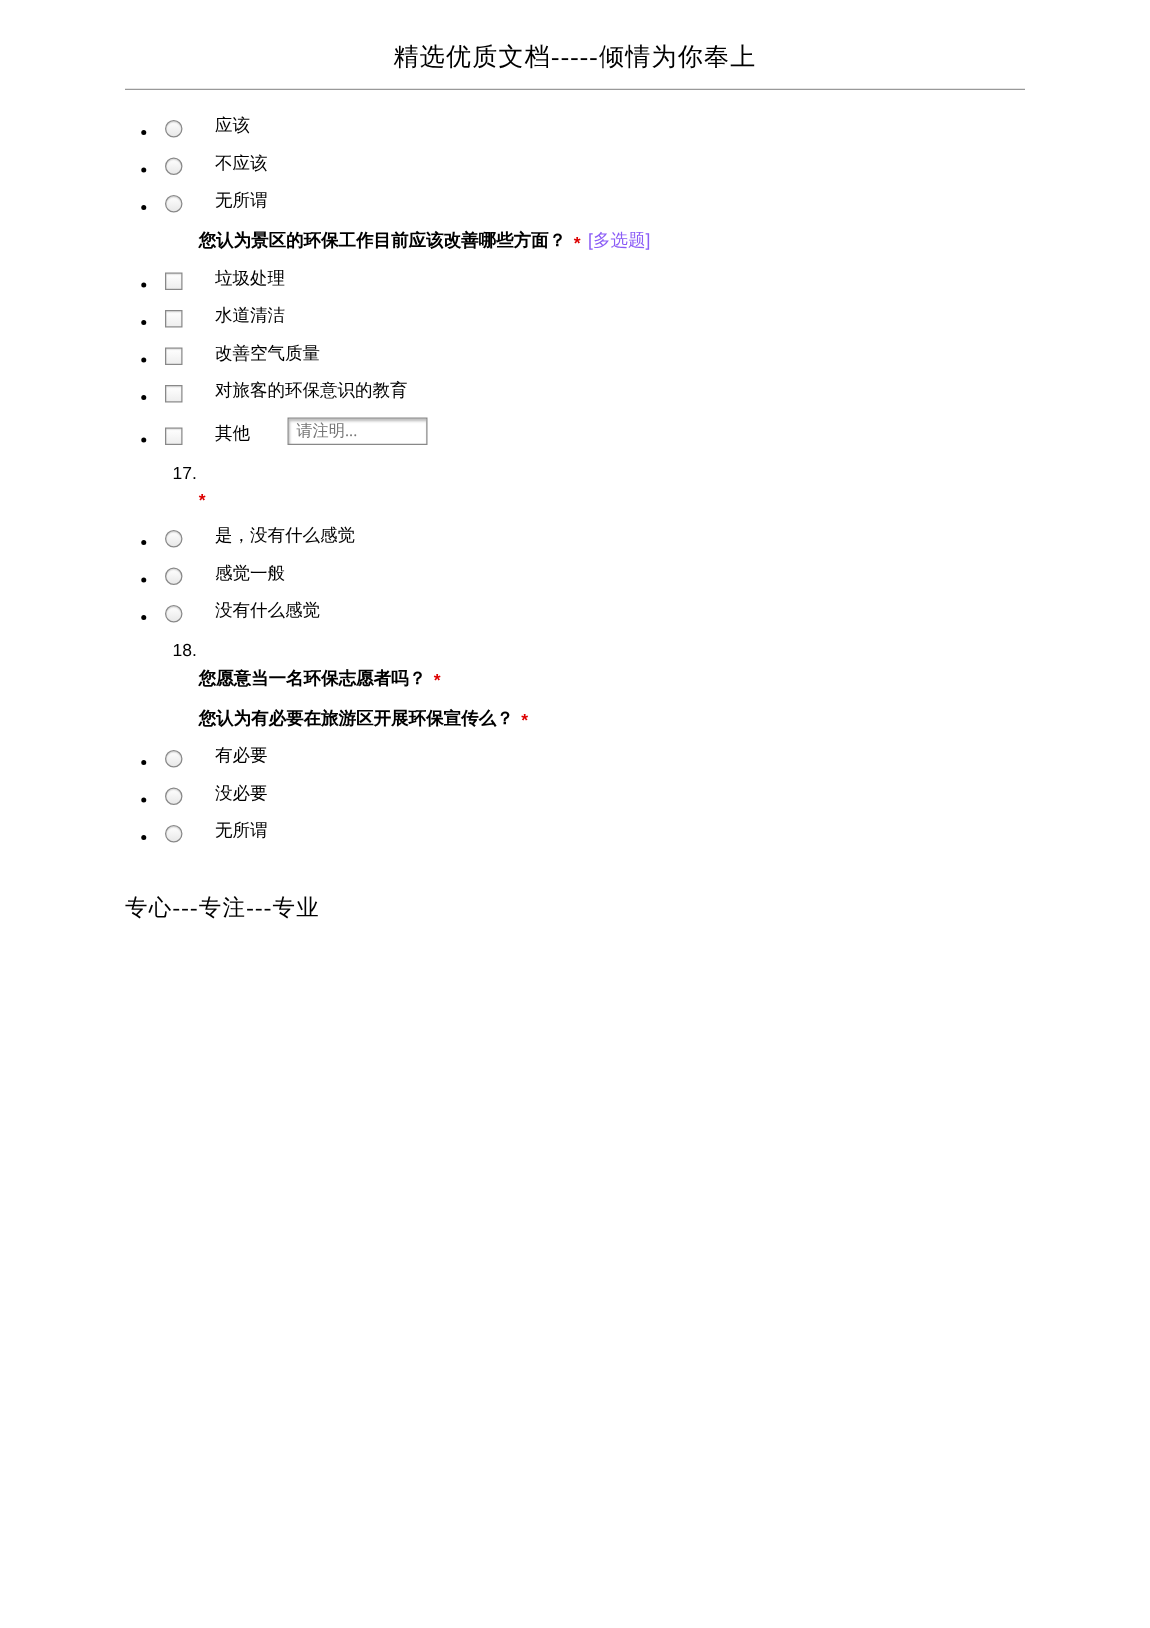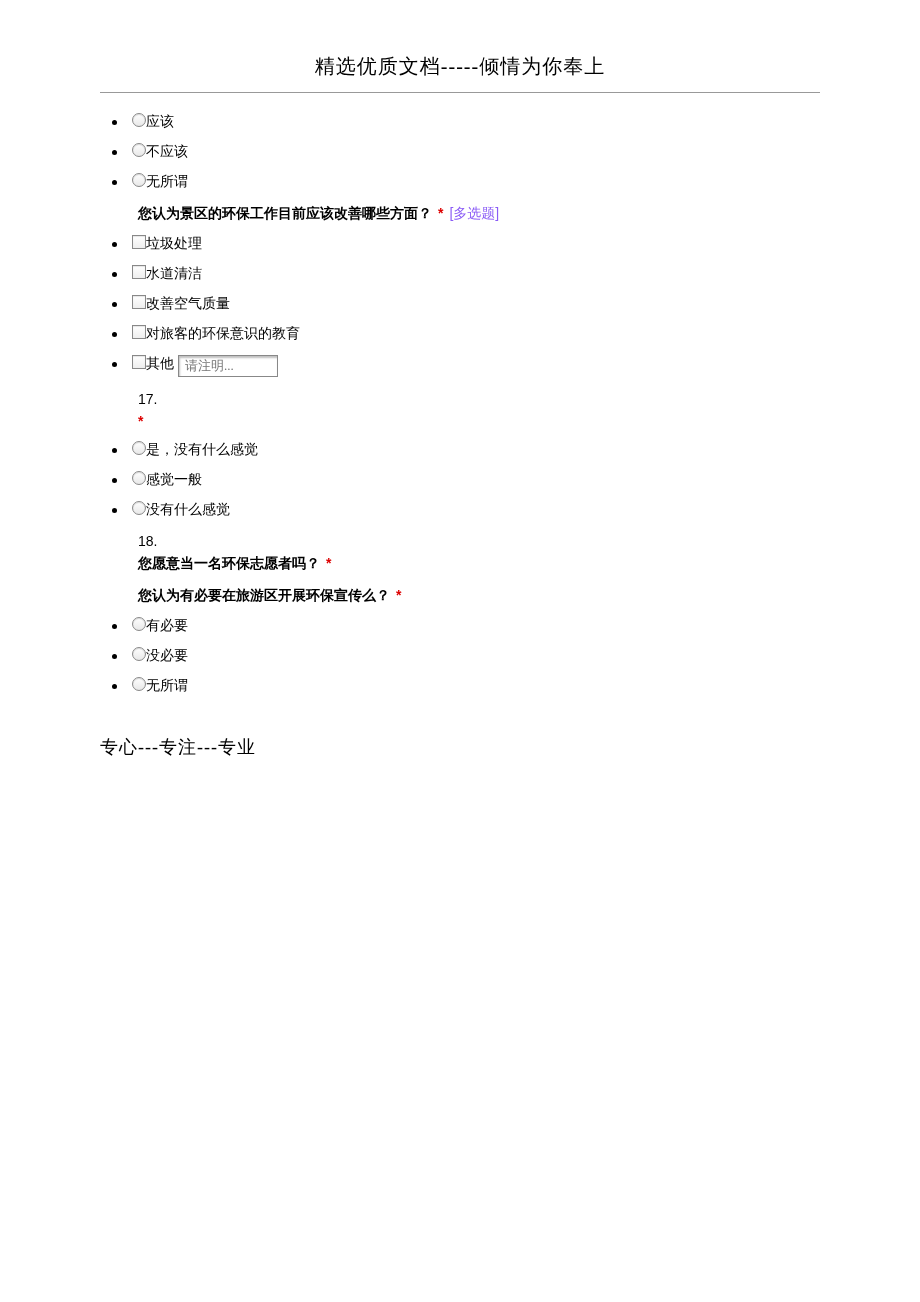--- a/index.html
+++ b/index.html
@@ -5,21 +5,21 @@
     * { box-sizing: border-box; }
     body {
       font-family: "Microsoft YaHei", "SimSun", Arial, sans-serif;
       margin: 0;
       padding: 0;
       background: #fff;
       color: #000;
       width: 920px;
     }
     .page {
-      padding: 53px 100px 40px 100px;
+      padding: 32px 100px 40px 100px;
     }
     .header-title {
       text-align: center;
       font-size: 20px;
       font-family: "SimSun", serif;
       margin-bottom: 6px;
       padding-bottom: 6px;
       letter-spacing: 1px;
     }
     .header-line {
@@ -30,22 +30,22 @@
       list-style-type: disc;
       padding-left: 28px;
       margin: 0;
     }
     ul.options li {
       margin: 12px 0;
       padding-left: 4px;
     }
     .option-row {
       display: flex;
-      align-items: flex-start;
-      gap: 0;
+      align-items: flex-end;
+      gap: 26px;
     }
     .radio-ctl, .check-ctl {
       width: 14px;
       height: 14px;
       display: inline-block;
       vertical-align: middle;
       flex-shrink: 0;
     }
     .radio-ctl {
       border: 1px solid #888;
@@ -66,42 +66,43 @@
       margin-top: 14px;
       margin-bottom: 6px;
     }
     .q-number {
       font-size: 14px;
       margin-bottom: 6px;
     }
     .q-text-row {
       display: flex;
       flex-wrap: wrap;
-      align-items: flex-start;
+      align-items: flex-end;
       gap: 6px;
+      margin-left: 21px;
     }
     .q-text {
       font-size: 14px;
       font-weight: bold;
     }
     .req-star {
       color: #d00;
       font-size: 14px;
       font-weight: bold;
     }
     .multi-tag {
       color: #8b5cf6;
       font-size: 14px;
     }
     .other-input {
       border: 1px solid #888;
       box-shadow: inset 1px 2px 2px rgba(0,0,0,0.25);
       font-size: 13px;
       padding: 3px 6px;
-      width: 100px;
+      width: 112px;
       height: 22px;
       color: #888;
       font-family: "SimSun", serif;
       margin-left: 4px;
     }
     .footer {
       font-family: "SimSun", serif;
       font-size: 18px;
       margin-top: 40px;
       letter-spacing: 1px;

